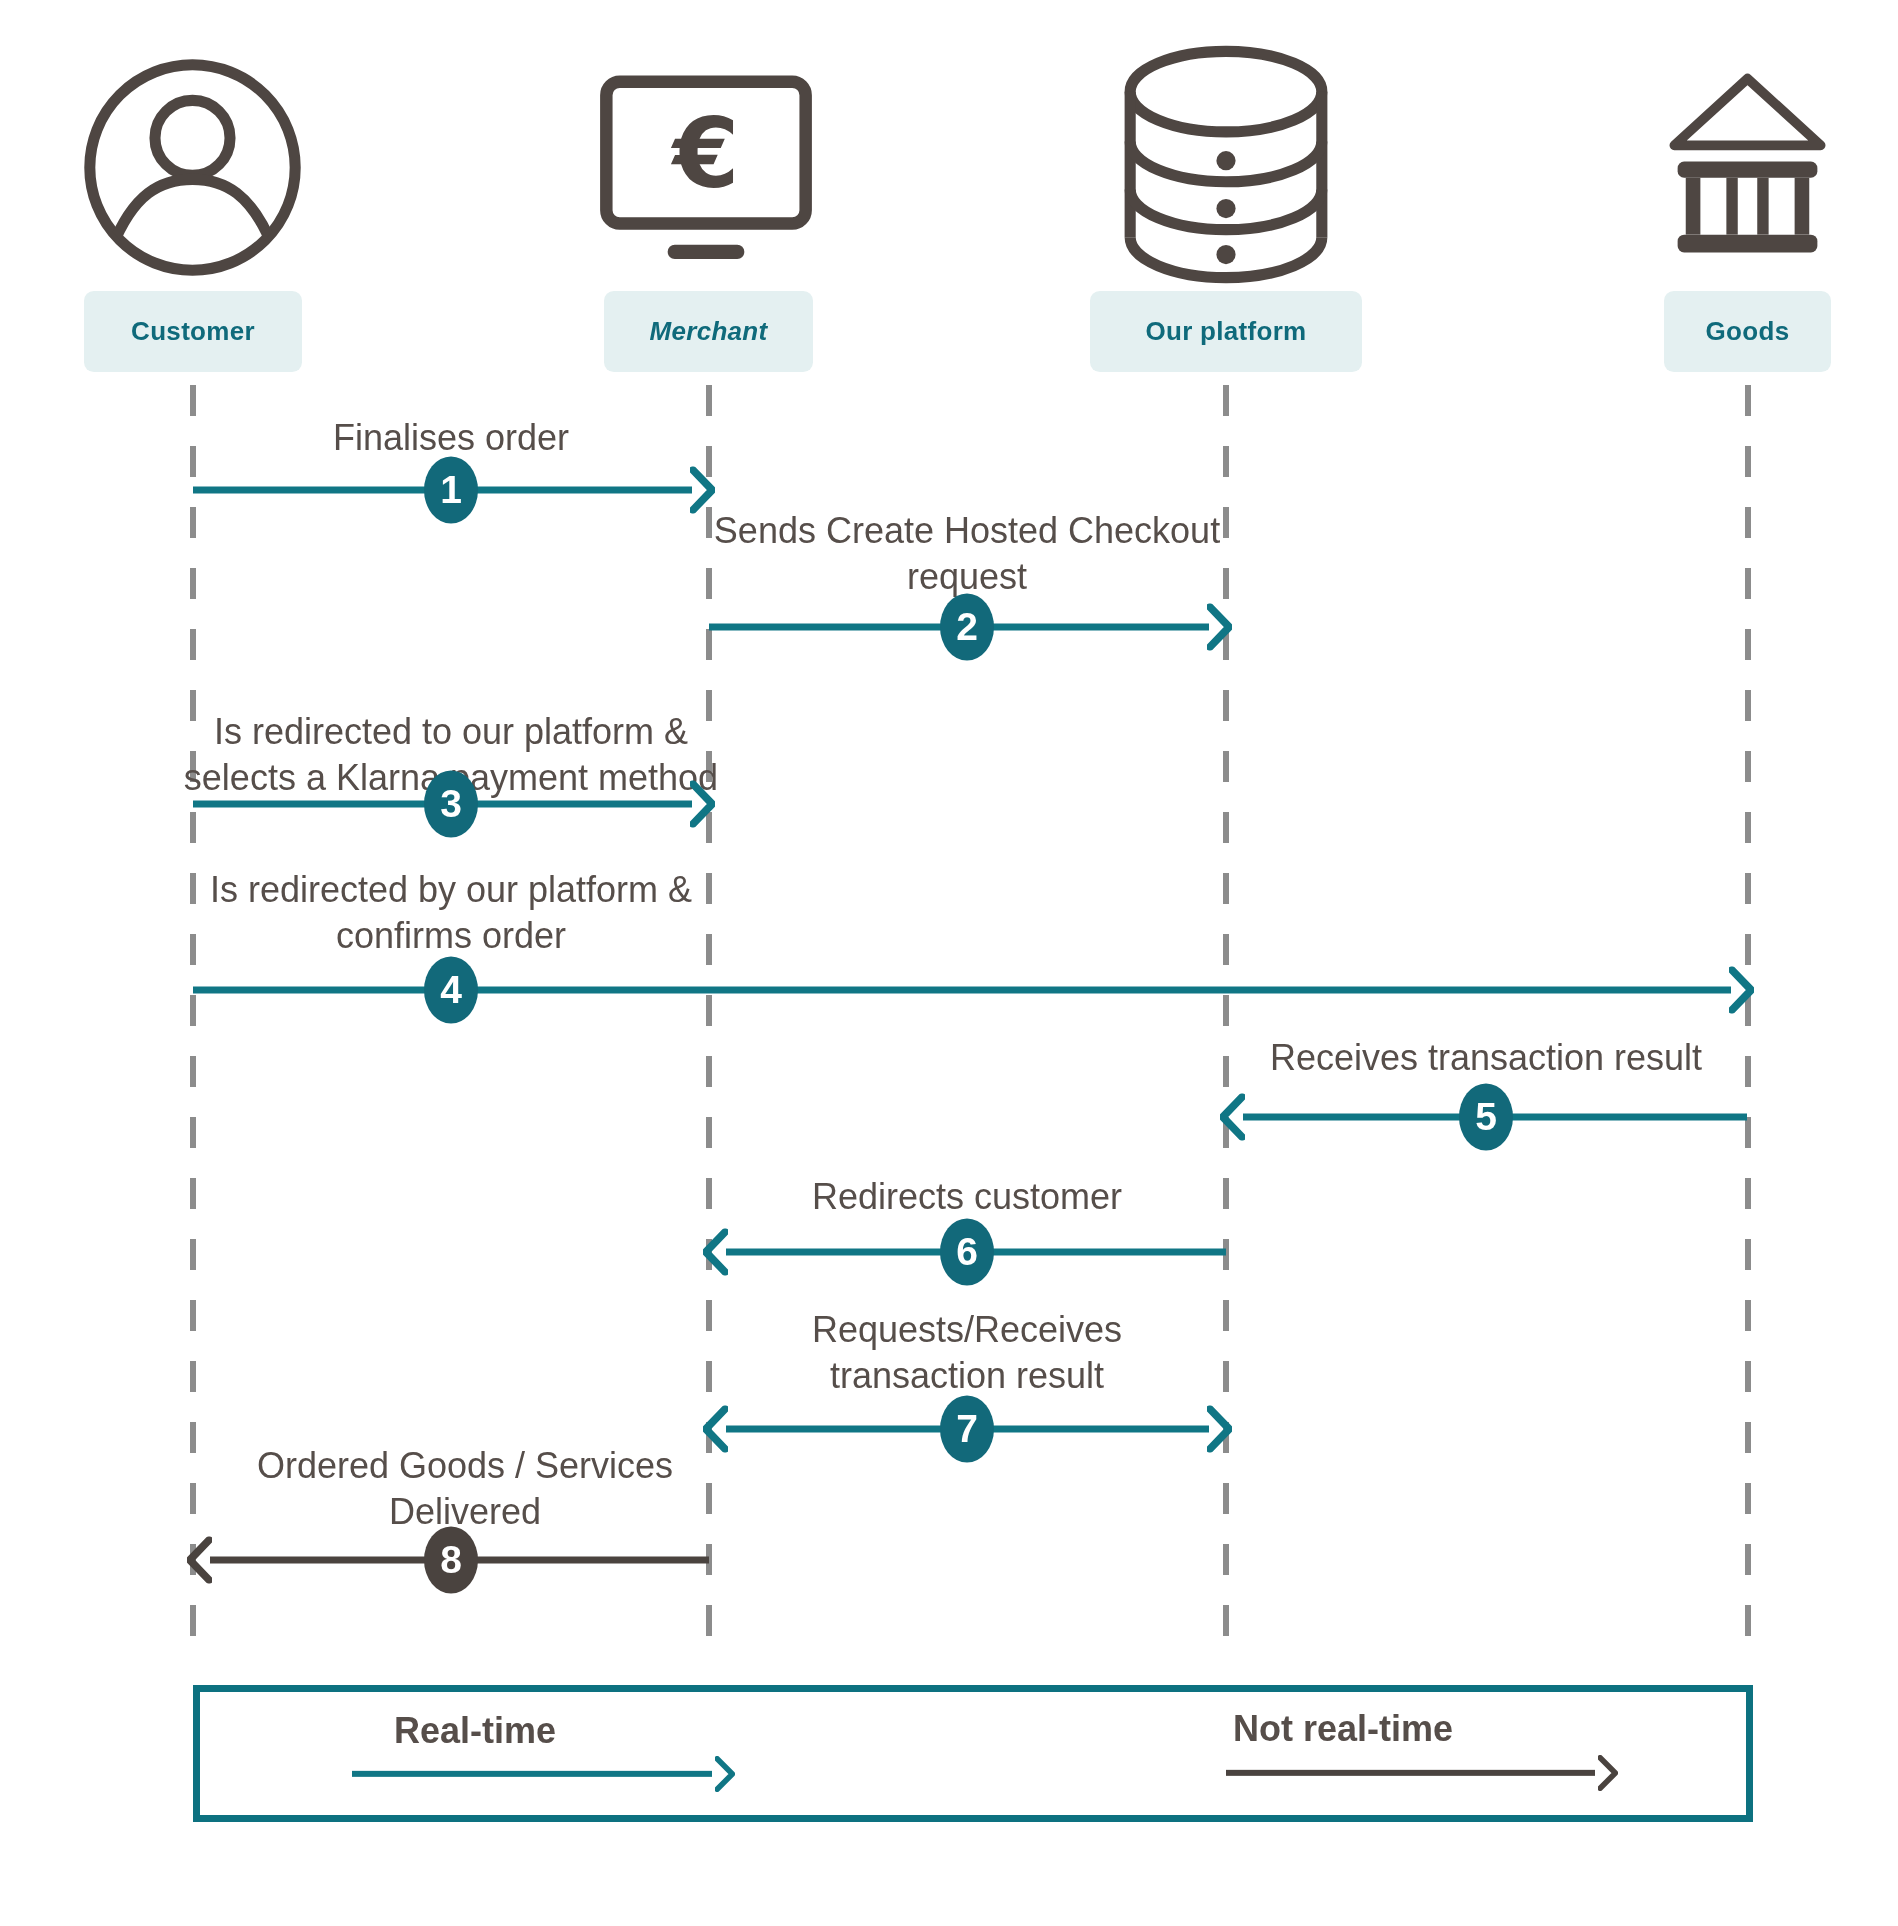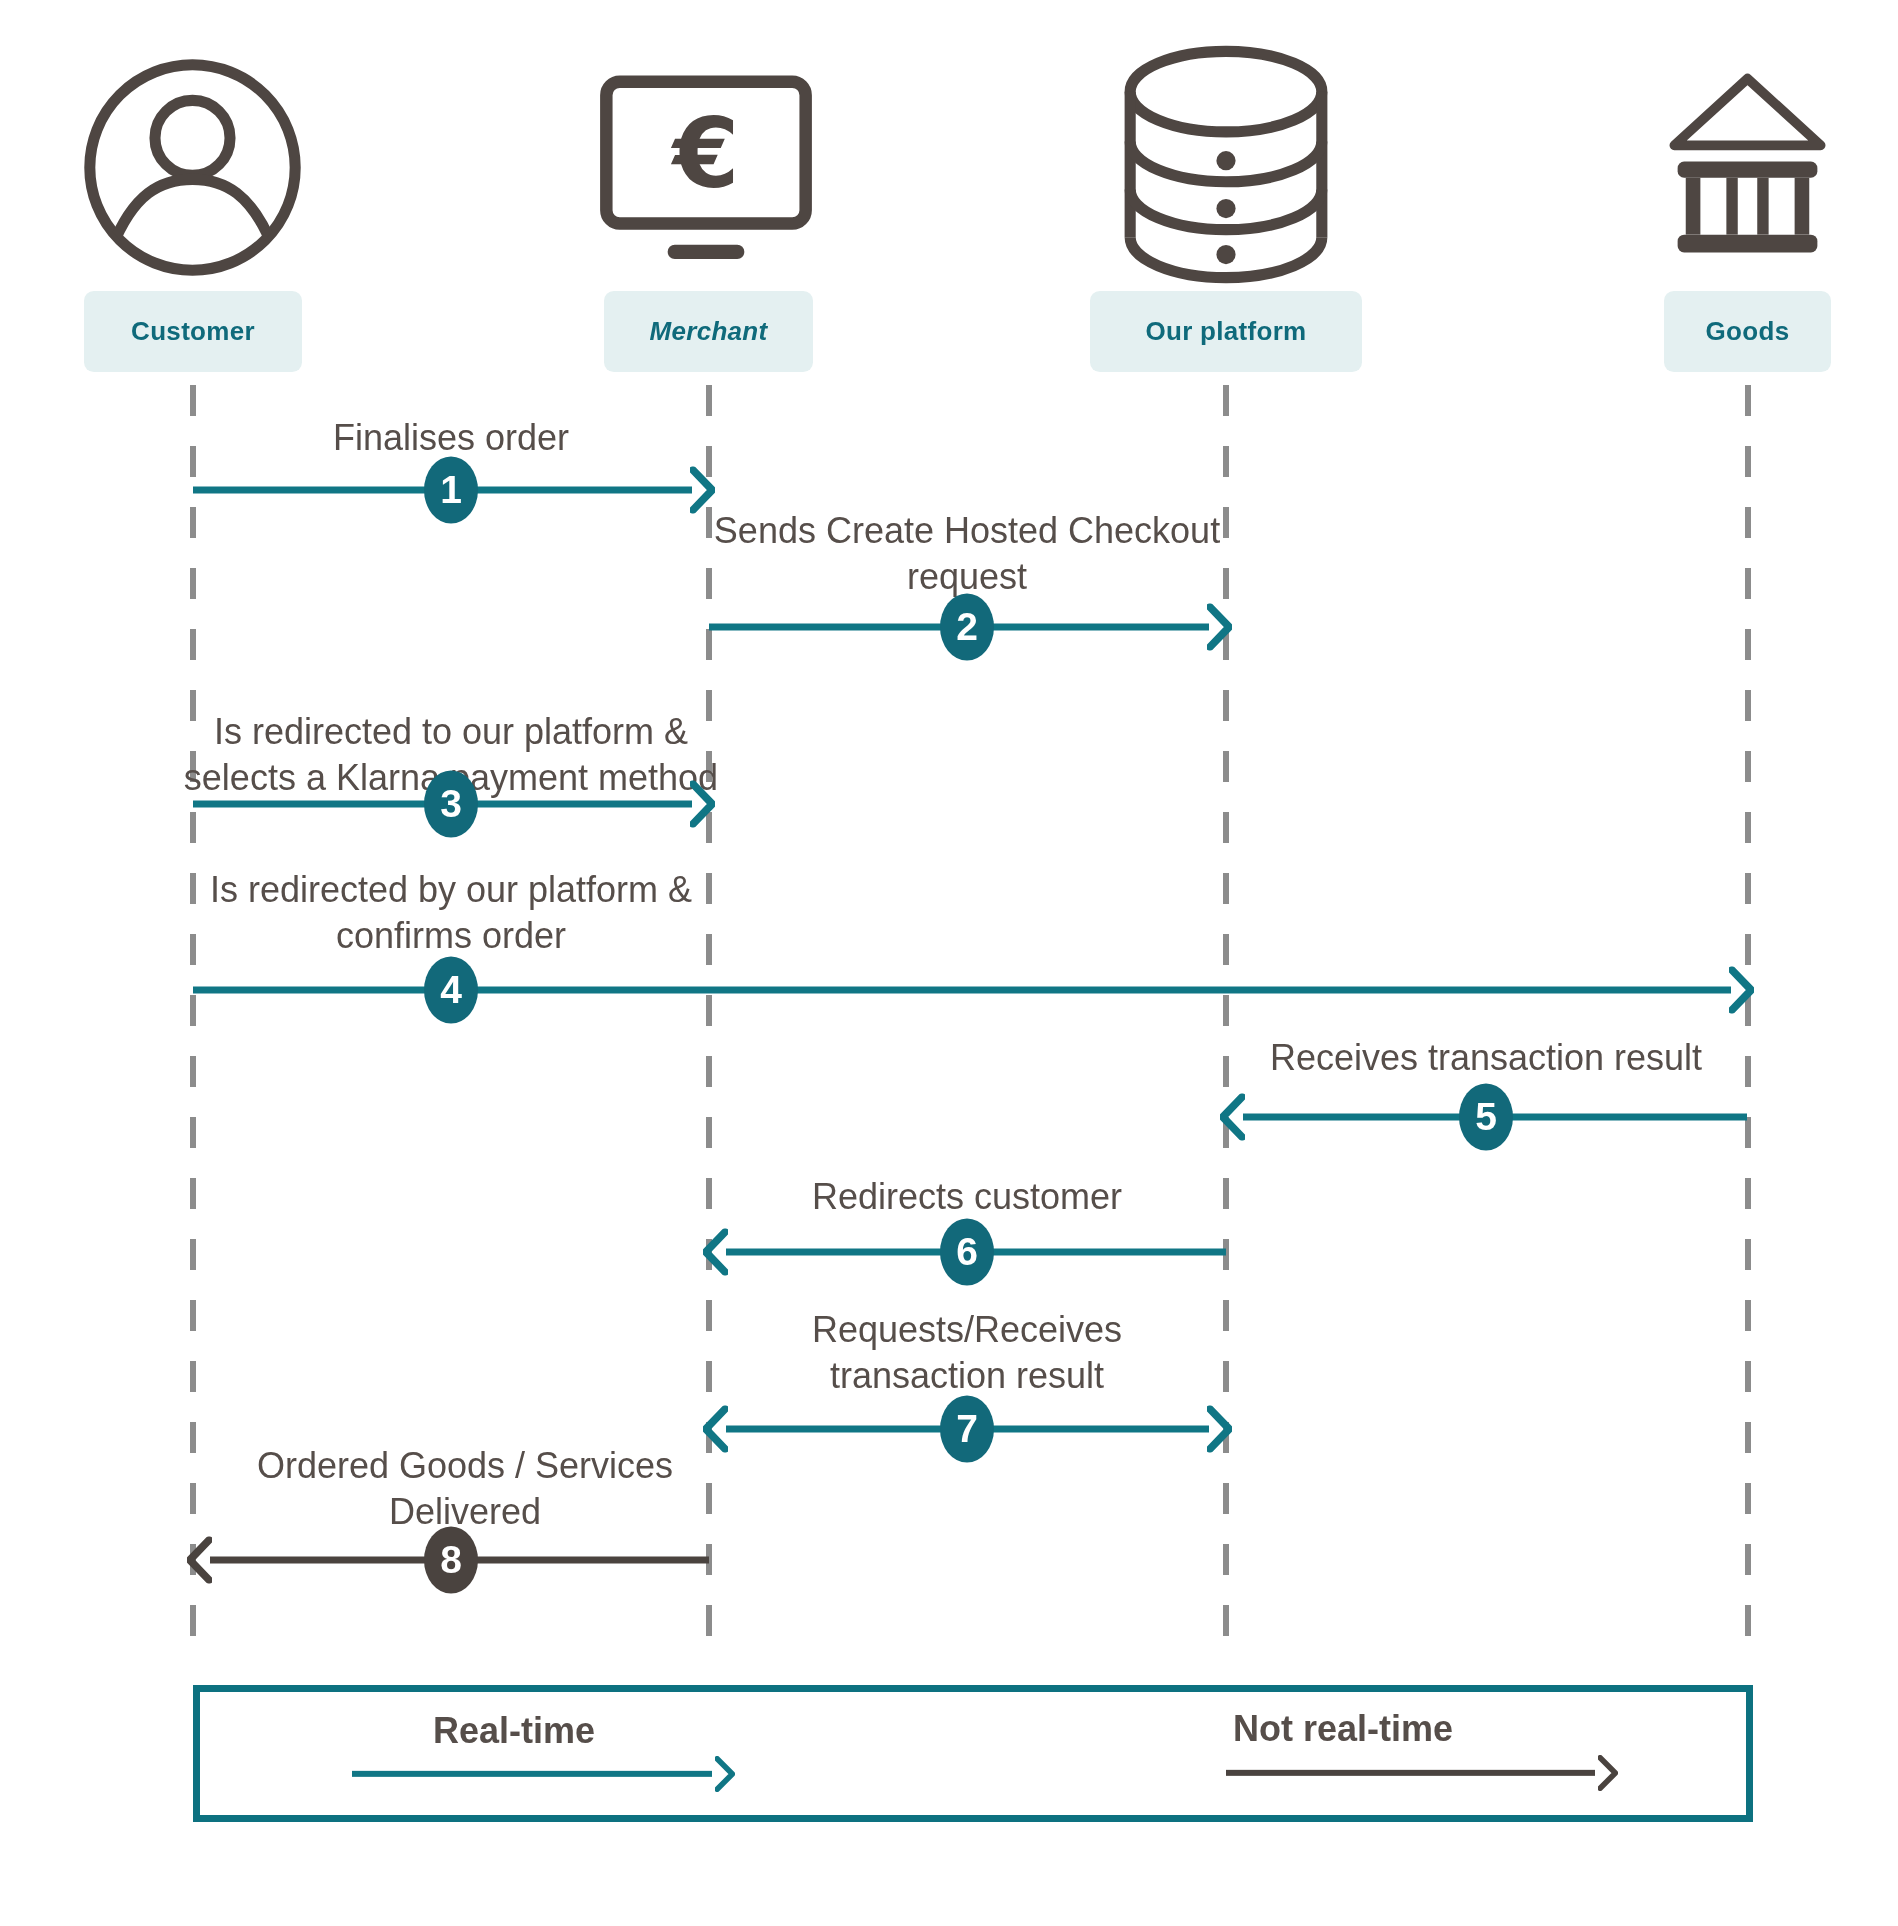--- a/index.html
+++ b/index.html
@@ -184,21 +184,21 @@
   <div class="msg" style="left:193px;top:1526px;width:516px;">
     <div class="line dark-bg line-l"></div>
     <svg class="head head-l" width="25" height="47" viewBox="0 0 36 68">
       <path d="M32,5 L4,34 L32,63" fill="none" stroke="#4A433F" stroke-width="11" stroke-linecap="round" stroke-linejoin="round"></path>
     </svg>
     <div class="badge badge-dark" style="left:231px;">8</div>
   </div>
 
   <div class="legend-box"></div>
 
-  <div class="legend-label" style="left:475px;top:1710px;margin-left:39px;">Real-time</div>
+  <div class="legend-label" style="left:475px;top:1710px;">Real-time</div>
   <div class="legend-arrow" style="left:352px;top:1753px;width:377px;">
     <div class="line teal-bg line-r" style="position:absolute;top:50%;height:6.3px;transform:translateY(-50%);"></div>
     <svg class="head head-r" width="19.5" height="36" viewBox="0 0 28 52">
       <path d="M3,4 L25,26 L3,48" fill="none" stroke="#107685" stroke-width="8" stroke-linecap="round" stroke-linejoin="round"></path>
     </svg>
   </div>
 
   <div class="legend-label" style="left:1343px;top:1708px;">Not real-time</div>
   <div class="legend-arrow" style="left:1226px;top:1752px;width:386px;">
     <div class="line dark-bg line-r" style="position:absolute;top:50%;height:6.3px;transform:translateY(-50%);"></div>

